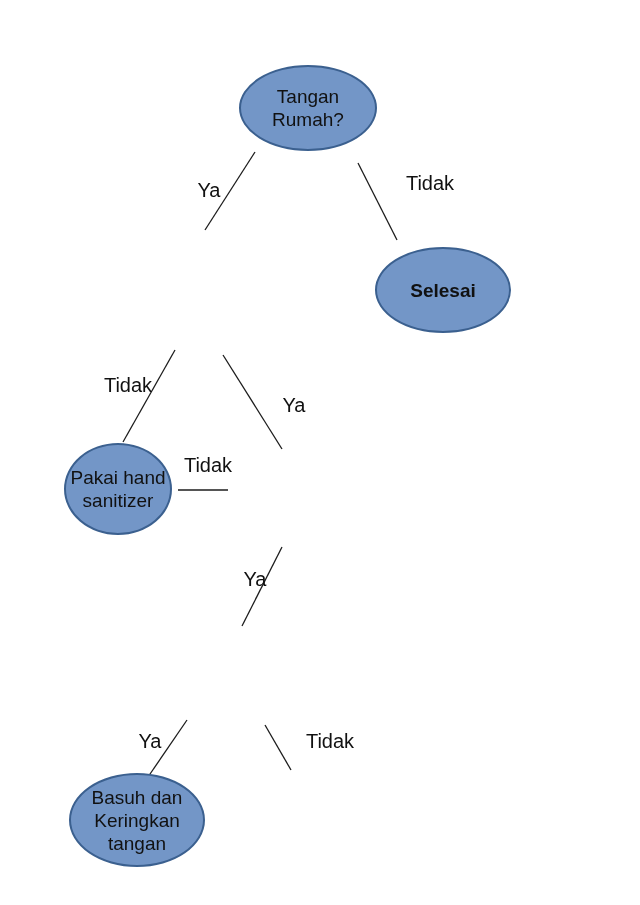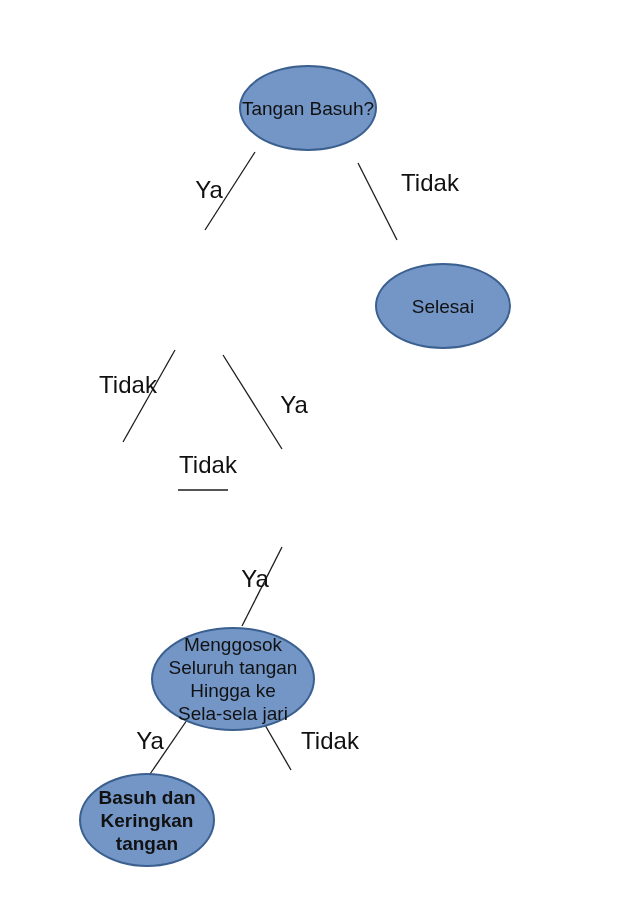--- a/index.html
+++ b/index.html
@@ -47,33 +47,33 @@
   .node-label {
     white-space: pre-line;
     font-size: 19px;
     line-height: 23px;
     color: var(--text);
     letter-spacing: 0;
   }
   .edge-label {
     position: absolute;
     transform: translate(-50%, -50%);
-    font-size: 24px;
+    font-size: 20px;
     line-height: 22px;
     color: var(--text);
     white-space: nowrap;
   }
   
   .n-tangan    { left: 239px; top:  65px; width: 138px; height:  86px; }
   .n-sedang    { left: 132px; top: 244px; width: 132px; height:  90px; }
-  .n-selesai   { left: 375px; top: 263px; width: 136px; height:  86px; }
+  .n-selesai   { left: 375px; top: 247px; width: 136px; height:  86px; font-weight: bold; }
   .n-pakai     { left:  64px; top: 443px; width: 108px; height:  92px; }
   .n-memiliki  { left: 233px; top: 451px; width: 142px; height:  90px; }
   .n-menggosok { left: 151px; top: 627px; width: 164px; height: 104px; }
-  .n-basuh     { left:  79px; top: 773px; width: 136px; height:  94px; font-weight: bold; }
+  .n-basuh     { left:  69px; top: 773px; width: 136px; height:  94px; }
   .n-ulangi    { left: 252px; top: 768px; width: 152px; height:  94px; }
   
   .e-tangan-ya       { left: 209px; top: 190px; }
   .e-tangan-tidak    { left: 430px; top: 183px; }
   .e-sedang-tidak    { left: 128px; top: 385px; }
   .e-sedang-ya       { left: 294px; top: 405px; }
   .e-memiliki-tidak  { left: 208px; top: 465px; }
   .e-memiliki-ya     { left: 255px; top: 579px; }
   .e-menggosok-ya    { left: 150px; top: 741px; }
   .e-menggosok-tidak { left: 330px; top: 741px; }
@@ -88,36 +88,34 @@
     <line x1="358" y1="163" x2="397" y2="240"></line>
     <line x1="175" y1="350" x2="123" y2="442"></line>
     <line x1="223" y1="355" x2="282" y2="449"></line>
     <line x1="178" y1="490" x2="228" y2="490"></line>
     <line x1="282" y1="547" x2="242" y2="626"></line>
     <line x1="187" y1="720" x2="148" y2="777"></line>
     <line x1="265" y1="725" x2="291" y2="770"></line>
   </svg>
 
   <div class="node n-tangan">
-    <span class="node-label">Tangan Basuh?</span>
+    <span class="node-label">Tangan Rumah?</span>
   </div>
 
 
   <div class="node n-selesai">
     <span class="node-label">Selesai</span>
   </div>
 
+  <div class="node n-pakai">
+    <span class="node-label">Pakai hand
+sanitizer</span>
+  </div>
 
 
-  <div class="node n-menggosok">
-    <span class="node-label">Menggosok
-Seluruh tangan
-Hingga ke
-Sela-sela jari</span>
-  </div>
 
   <div class="node n-basuh">
     <span class="node-label">Basuh dan
 Keringkan
 tangan</span>
   </div>
 
 
   <span class="edge-label e-tangan-ya">Ya</span>
   <span class="edge-label e-tangan-tidak">Tidak</span>

